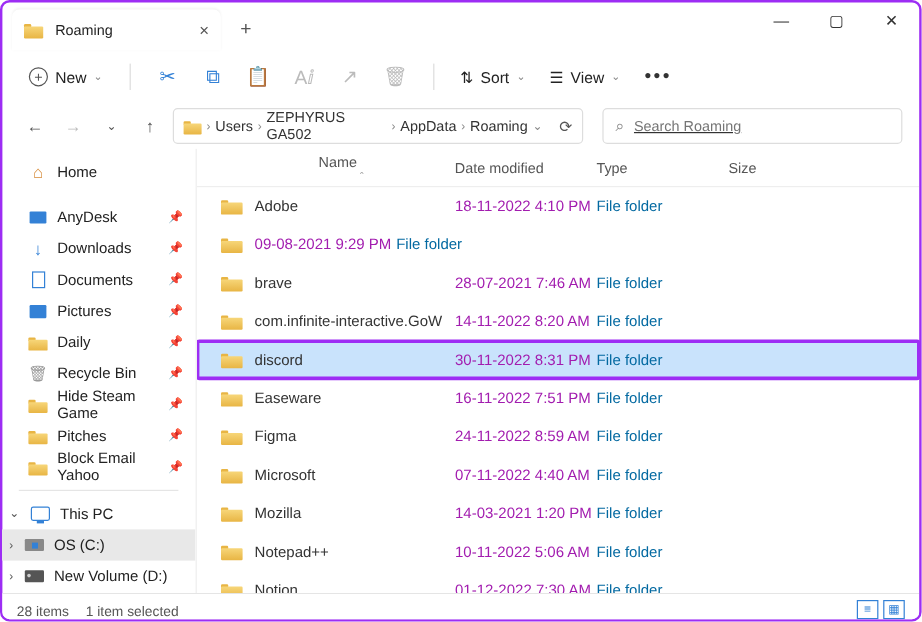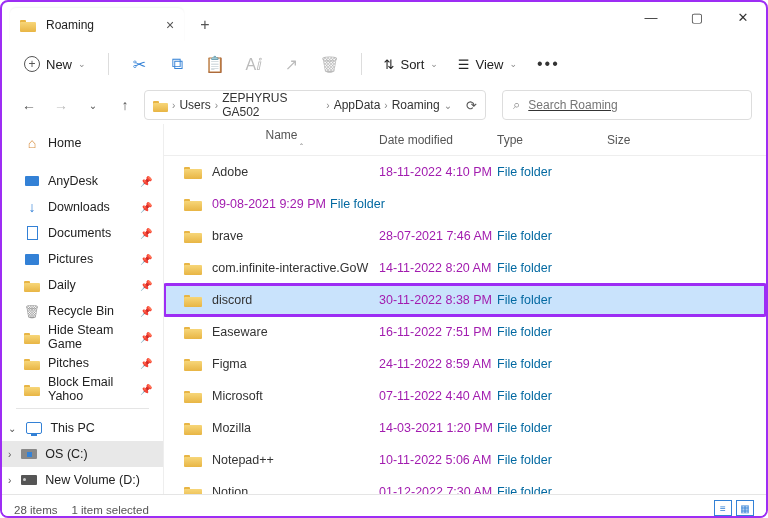--- a/index.html
+++ b/index.html
@@ -277,21 +277,21 @@
         <div class="row">
           <span class="fico"></span>
           <span class="rn">com.infinite-interactive.GoW</span>
           <span class="rd">14-11-2022 8:20 AM</span>
           <span class="rt">File folder</span>
           <span class="rs"></span>
         </div>
         <div class="row hl">
           <span class="fico"></span>
           <span class="rn">discord</span>
-          <span class="rd">30-11-2022 8:38 PM</span>
+          <span class="rd">30-11-2022 8:31 PM</span>
           <span class="rt">File folder</span>
           <span class="rs"></span>
         </div>
         <div class="row">
           <span class="fico"></span>
           <span class="rn">Easeware</span>
           <span class="rd">16-11-2022 7:51 PM</span>
           <span class="rt">File folder</span>
           <span class="rs"></span>
         </div>

